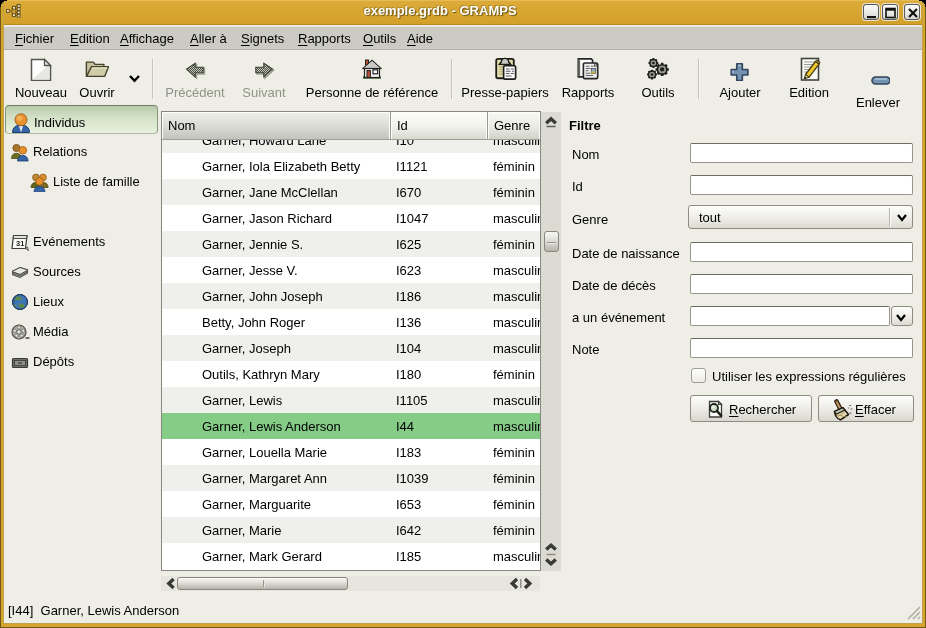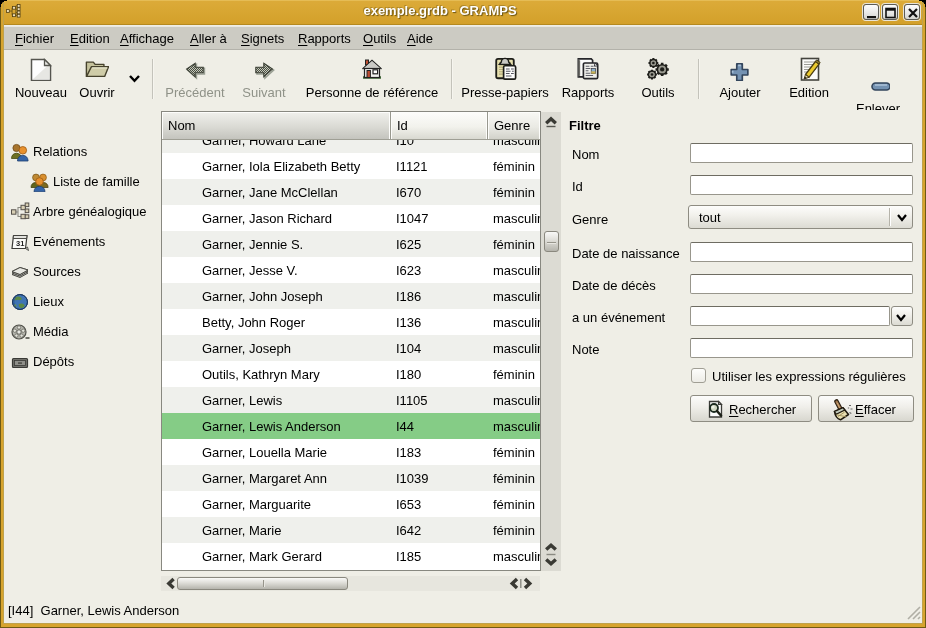--- a/index.html
+++ b/index.html
@@ -277,61 +277,56 @@
   <div class="tbtn" style="left:779px; top:6px; width:56px;">
     <svg class="ticon" width="24" height="24" viewBox="0 0 24 24">
       <rect x="4.5" y="1.5" width="17" height="21.5" fill="#fbfbfa" stroke="#44443e" stroke-width="1.6"></rect>
       <path d="M7 5 h12 M7 7.5 h12 M7 10 h12 M7 12.5 h12 M7 15 h8" stroke="#9b9b95" stroke-width="1"></path>
       <path d="M8.5 17.5 L18.5 4.5 l3.5 2.6 L12 20.3 z" fill="#ecca2e" stroke="#4a3c12" stroke-width="1.3"></path>
       <path d="M18.5 4.5 l3.5 2.6 1.2 -1.6 -3.5 -2.6 z" fill="#8c7c34" stroke="#4a3c12" stroke-width="1"></path>
       <path d="M8.5 17.5 L12 20.3 L7 22 z" fill="#eadfb2" stroke="#4a3c12" stroke-width="1"></path>
       <path d="M7 22 l2.8 -1 -1.8 -1.4 z" fill="#2c2c28"></path>
     </svg>
     <div class="tlabel">Edition</div></div>
-  <div class="tbtn" style="left:847px; top:22px; width:58px;">
+  <div class="tbtn" style="left:847px; top:16px; width:58px;">
     <svg class="ticon" width="24" height="24" viewBox="0 0 24 24">
       <rect x="6" y="10" width="18" height="7" rx="3.5" fill="#7492b2" stroke="#33455c" stroke-width="1.6"></rect>
       <path d="M9 12 h12" stroke="#a9c0d6" stroke-width="1.6"></path>
     </svg>
     <div class="tlabel">Enlever</div></div>
 </div>
 <div id="sidebar">
+  <div class="sitem sel" style="top:-5px;">
+    <svg width="20" height="20" viewBox="0 0 20 20">
+      <path d="M1.5 19.5 c0-4.8 3.4-7.5 8.5-7.5 s8.5 2.7 8.5 7.5 z" fill="#3565a8" stroke="#1d3e6e" stroke-width="1"></path>
+      <path d="M8 13 L10 19.5 L12 13 z" fill="#e8eef6"></path>
+      <circle cx="10" cy="6.8" r="6" fill="#e8912d" stroke="#9c5a14" stroke-width="0.9"></circle>
+      <circle cx="8.4" cy="5.2" r="2.8" fill="#f2ae56"></circle>
+    </svg>
+    <span class="slabel">Individus</span>
+    </div>
   <div class="sitem" style="top:28px;">
     <svg width="20" height="20" viewBox="0 0 20 20">
       <circle cx="6.5" cy="6" r="3.6" fill="#a8752c" stroke="#6e4a18" stroke-width="0.8"></circle>
       <path d="M1.5 16.5 c0-3.4 2.2-5.2 5-5.2 s5 1.8 5 5.2 z" fill="#6d7022" stroke="#474a12" stroke-width="0.8"></path>
       <circle cx="12.8" cy="8.3" r="3.8" fill="#e8912d" stroke="#9c5a14" stroke-width="0.8"></circle>
       <path d="M7.5 19 c0-3.6 2.4-5.6 5.3-5.6 s5.3 2 5.3 5.6 z" fill="#3565a8" stroke="#1d3e6e" stroke-width="0.8"></path>
     </svg>
     <span class="slabel">Relations</span>
     </div>
   <div class="sitem" style="top:58px;margin-left:20px;">
     <svg width="20" height="20" viewBox="0 0 20 20">
       <circle cx="6" cy="5.5" r="3.4" fill="#c08a33" stroke="#7e5a1e" stroke-width="0.8"></circle>
       <path d="M1 15.5 c0-3.2 2-5 4.8-5 s4.8 1.8 4.8 5 z" fill="#61651c" stroke="#40440f" stroke-width="0.8"></path>
       <circle cx="13" cy="5.5" r="3.4" fill="#d98f2e" stroke="#94601a" stroke-width="0.8"></circle>
       <path d="M8.5 15.5 c0-3.2 2-5 4.8-5 s4.8 1.8 4.8 5 z" fill="#7c6a20" stroke="#514312" stroke-width="0.8"></path>
       <circle cx="9.5" cy="9.5" r="3.8" fill="#e8912d" stroke="#9c5a14" stroke-width="0.8"></circle>
       <path d="M4 19.8 c0-3.4 2.3-5.4 5.5-5.4 s5.5 2 5.5 5.4 z" fill="#3565a8" stroke="#1d3e6e" stroke-width="0.8"></path>
     </svg>
     <span class="slabel">Liste de famille</span>
-    </div>
-  <div class="sitem" style="top:88px;">
-    <svg width="20" height="20" viewBox="0 0 20 20">
-      <path d="M5 10 h3 M8 10 V5.5 h4 M8 10 v4.5 h4 M14 5.5 h2 M14 14.5 h2" stroke="#8a8a82" stroke-width="1.1" fill="none"></path>
-      <g fill="#d8cfb4" stroke="#55504a" stroke-width="1">
-        <rect x="1.5" y="7.8" width="4.4" height="4.4"></rect>
-        <rect x="11" y="3.3" width="4.4" height="4.4"></rect>
-        <rect x="11" y="12.3" width="4.4" height="4.4"></rect>
-        <rect x="15.2" y="1" width="3.6" height="3.6"></rect>
-        <rect x="15.2" y="7" width="3.6" height="3.6"></rect>
-        <rect x="15.2" y="12.8" width="3.6" height="3.6"></rect>
-      </g>
-    </svg>
-    <span class="slabel">Arbre généalogique</span>
     </div>
   <div class="sitem" style="top:118px;">
     <svg width="20" height="20" viewBox="0 0 20 20">
       <path d="M3.5 3.5 h13.5 l-1.5 13 H2 z" fill="#fbfbf8" stroke="#3a3a36" stroke-width="1.2"></path>
       <path d="M3.5 3.5 h13.5 l-0.4 3 H3.2 z" fill="#e3e3de" stroke="#3a3a36" stroke-width="0.9"></path>
       <text x="6" y="13.5" font-family="Liberation Sans" font-size="7.5" font-weight="bold" fill="#222">31</text>
       <path d="M15.5 16.5 l3 2 -1 -3.5 z" fill="#d8d8d2" stroke="#3a3a36" stroke-width="0.8"></path>
     </svg>
     <span class="slabel">Evénements</span>
     </div>

